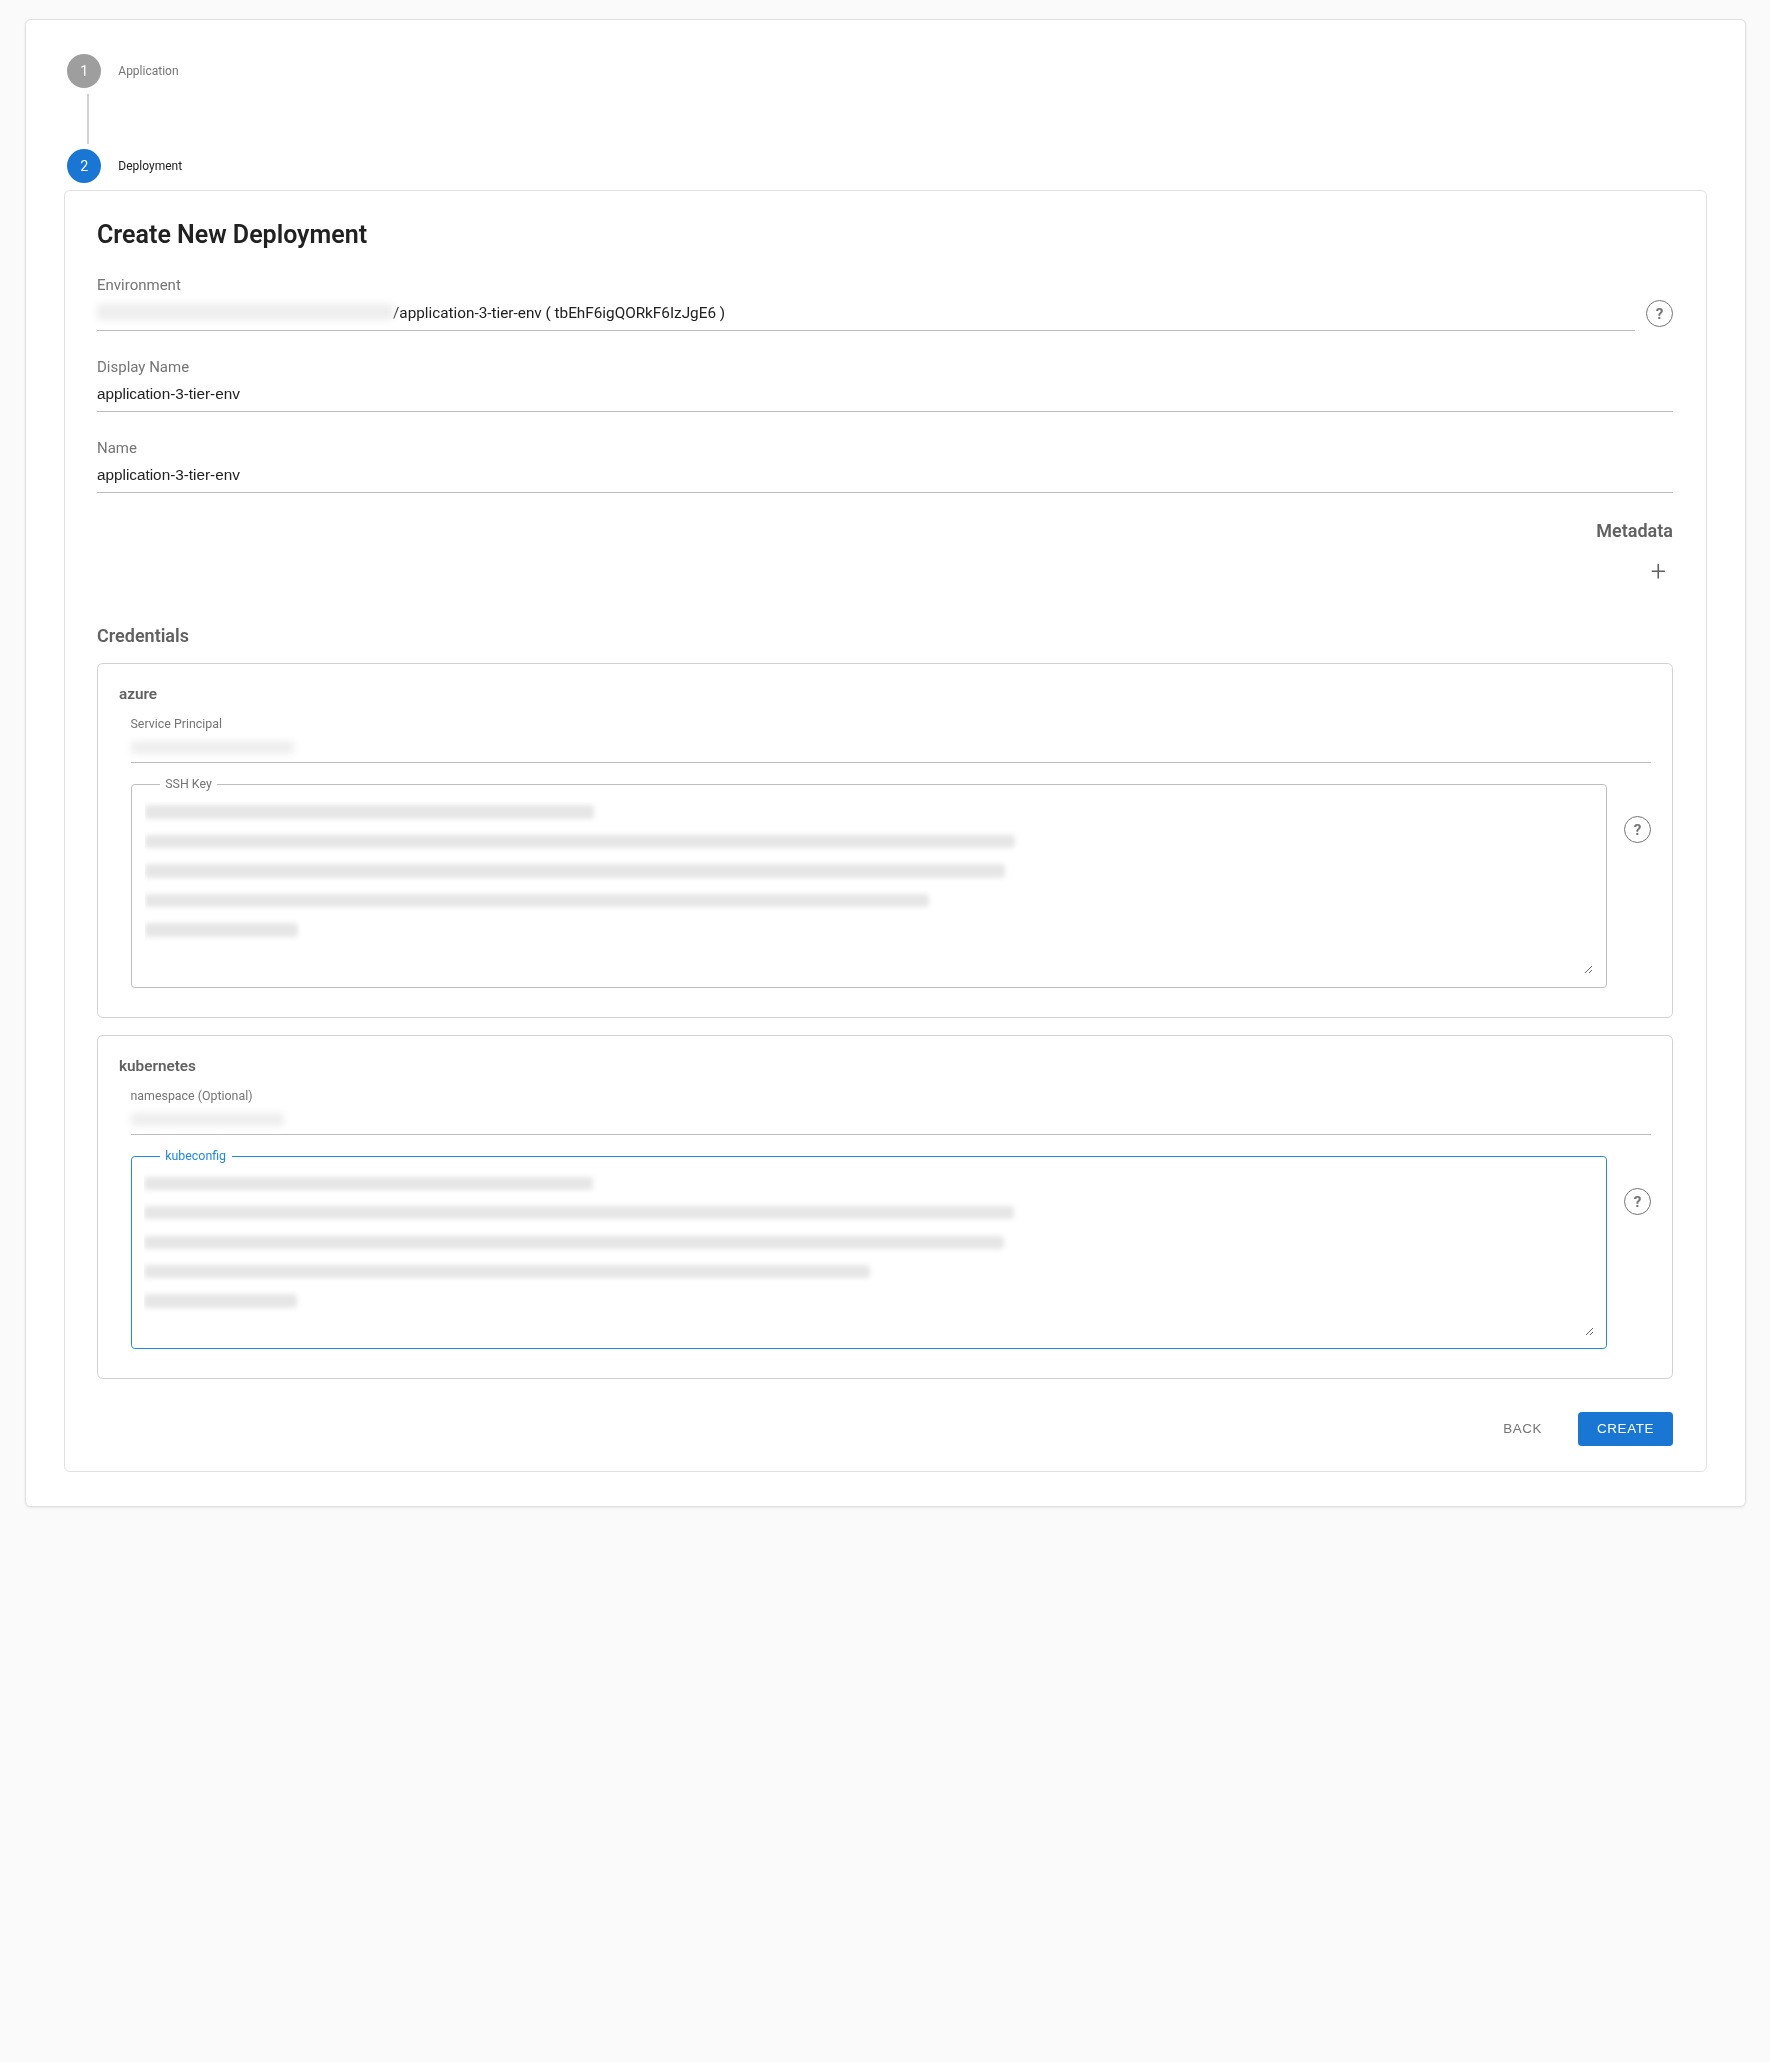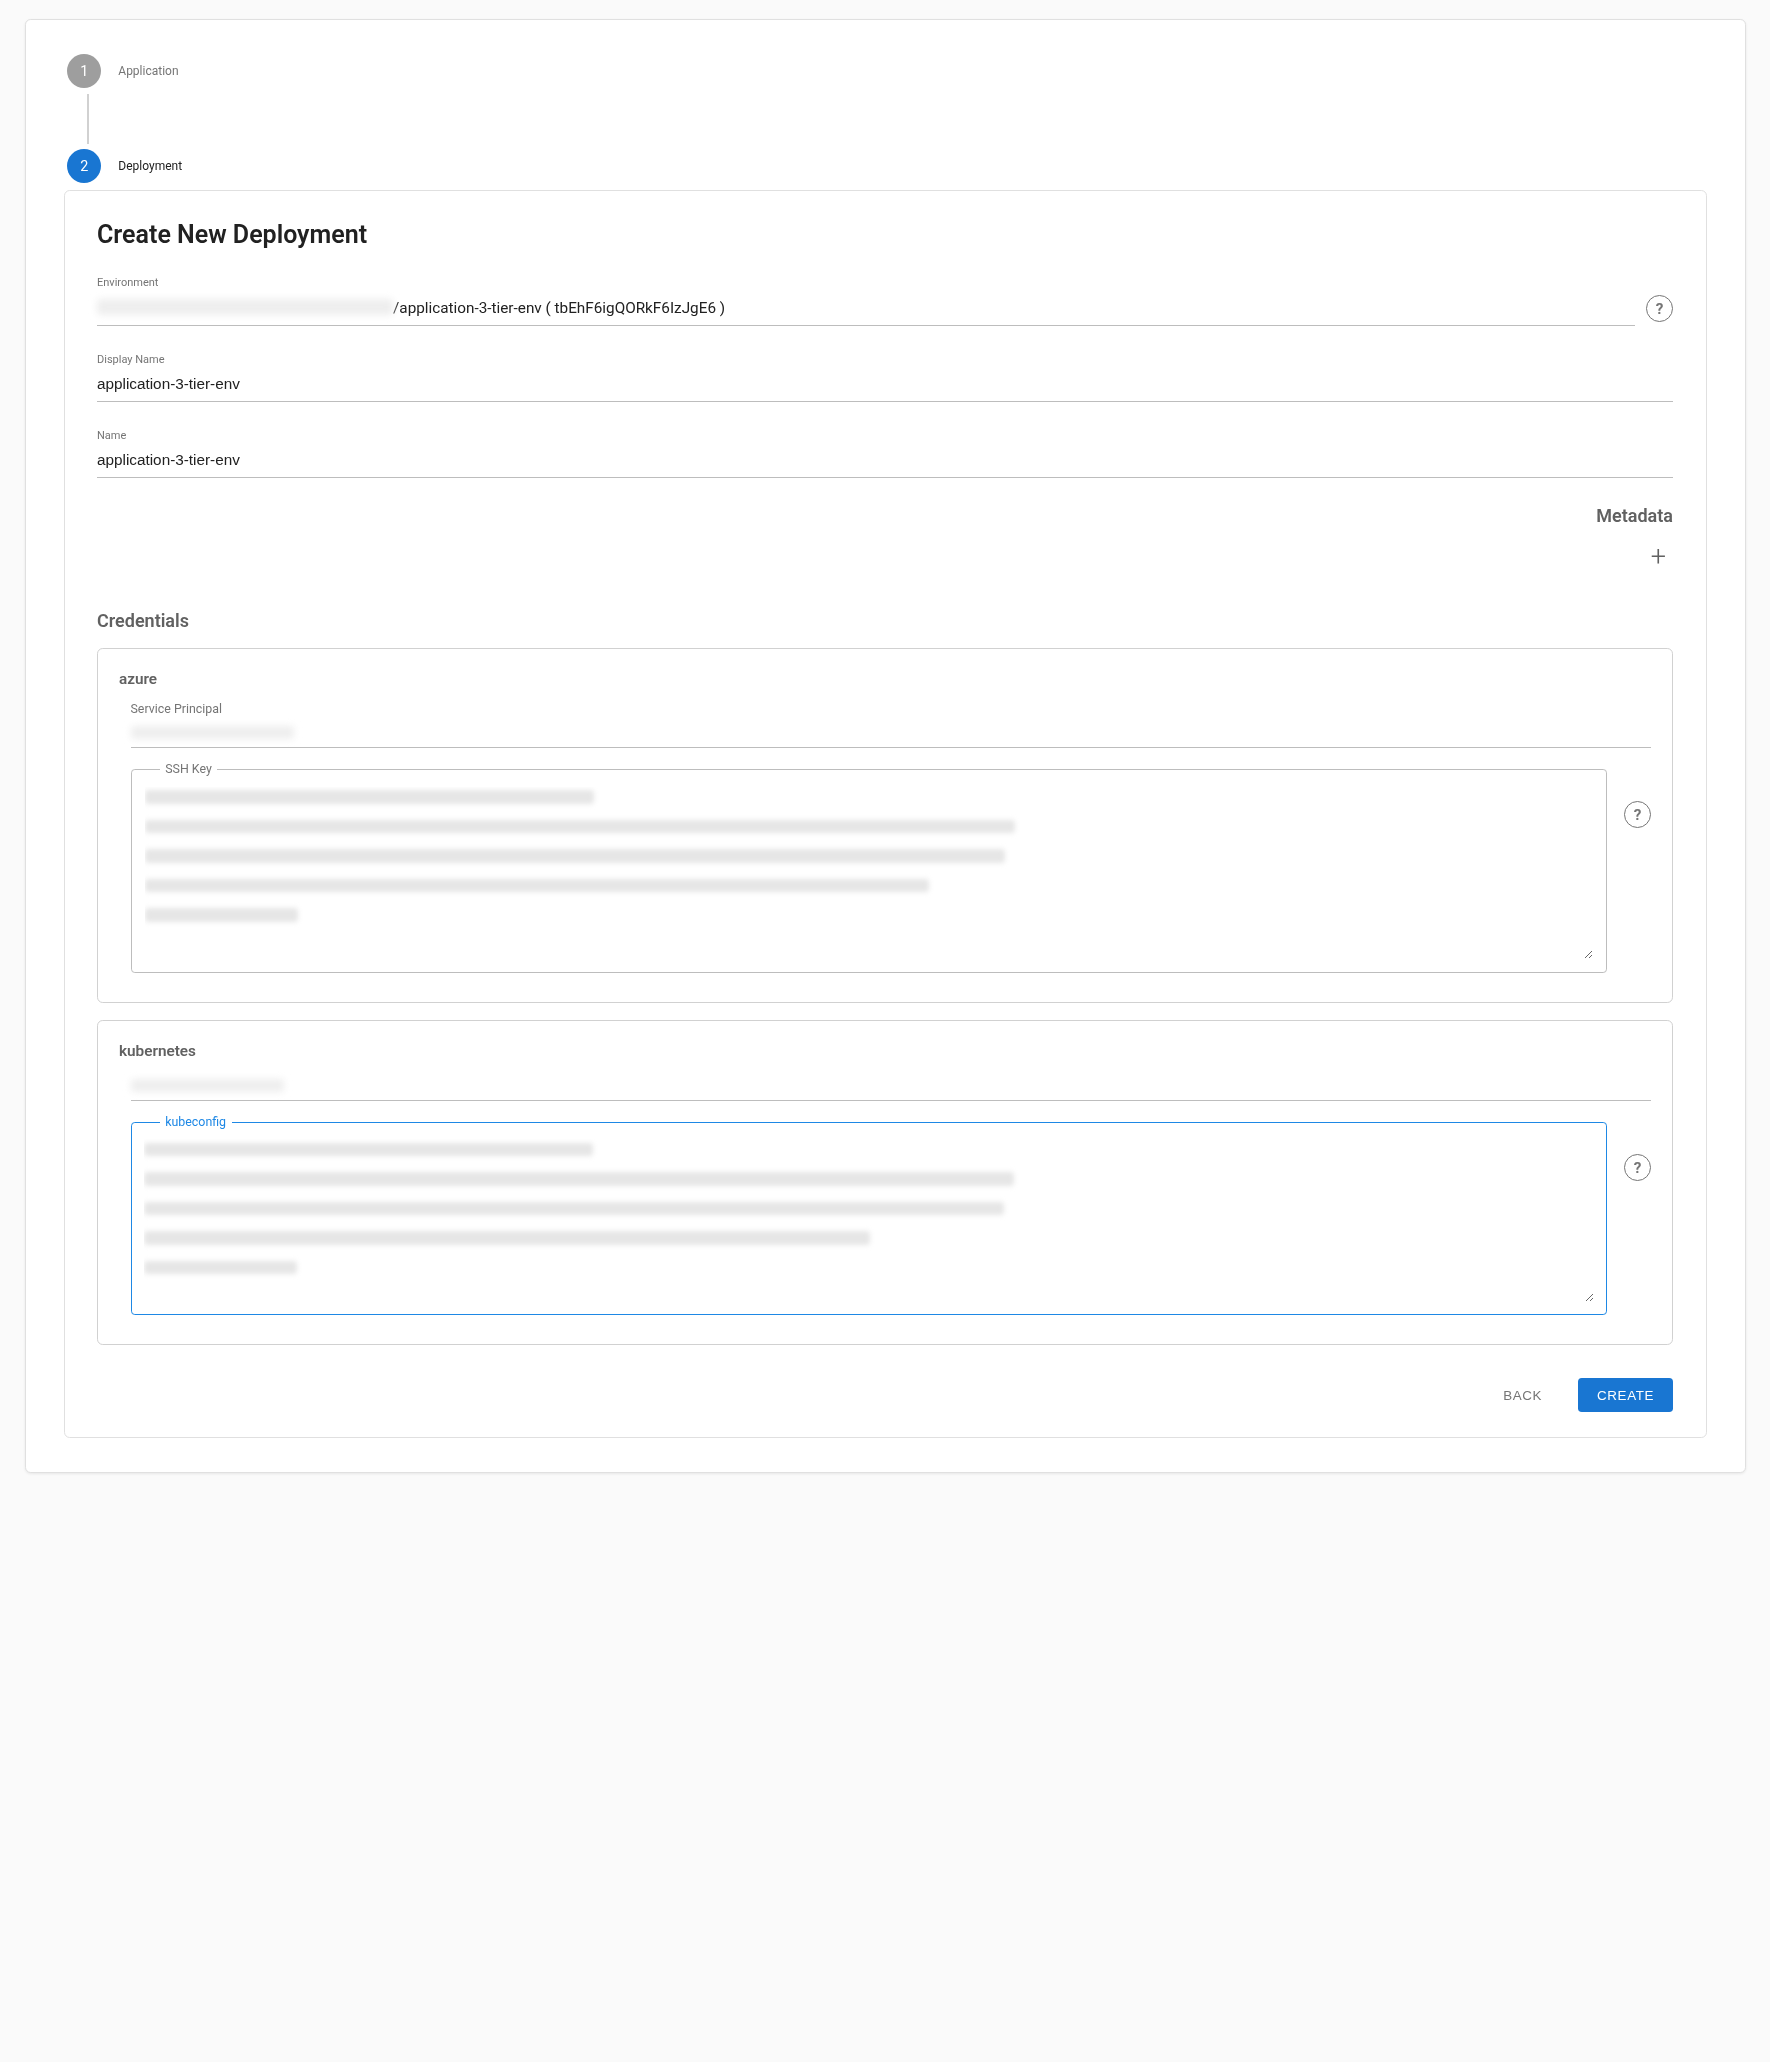--- a/index.html
+++ b/index.html
@@ -61,21 +61,21 @@
     padding:29px 32.5px 25px 32.5px;
   }
   .card-title{
     font-size:25px;font-weight:600;color:var(--gray-900);
     margin:0 0 27px 0;
   }
 
   
   .field{margin-bottom:27px;}
   .field-label{
-    font-size:11px;color:var(--gray-600);
+    font-size:15px;color:var(--gray-600);
     display:block;margin-bottom:5.7px;
   }
   .field-row{display:flex;align-items:flex-end;gap:11.5px;}
   .field-input{
     flex:1;
     border:none;border-bottom:1px solid var(--gray-400);
     padding:3.8px 0 7.6px 0;
     font-size:15.3px;color:var(--gray-900);
     background:transparent;
     width:100%;
@@ -240,20 +240,21 @@
           <div class="help-icon" style="margin-top:32.5px;">?</div>
         </div>
       </div>
     </div>
 
     <div class="cred-card">
       <div class="cred-title">kubernetes</div>
 
       <div class="inner">
         <div class="sp-row">
+          <div class="sp-label">namespace (Optional)</div>
           <div class="sp-val">
             <span class="blur-span" style="width:153px;height:13.4px;">xxxxxxxxxxxxxxxx</span>
           </div>
         </div>
 
         <div class="textarea-wrap">
           <div class="textarea-outer focused">
             <span class="textarea-legend">kubeconfig</span>
             <div class="textarea-body" style="min-height:163px;">
               <span class="bl" style="width:449px;"></span><br>

